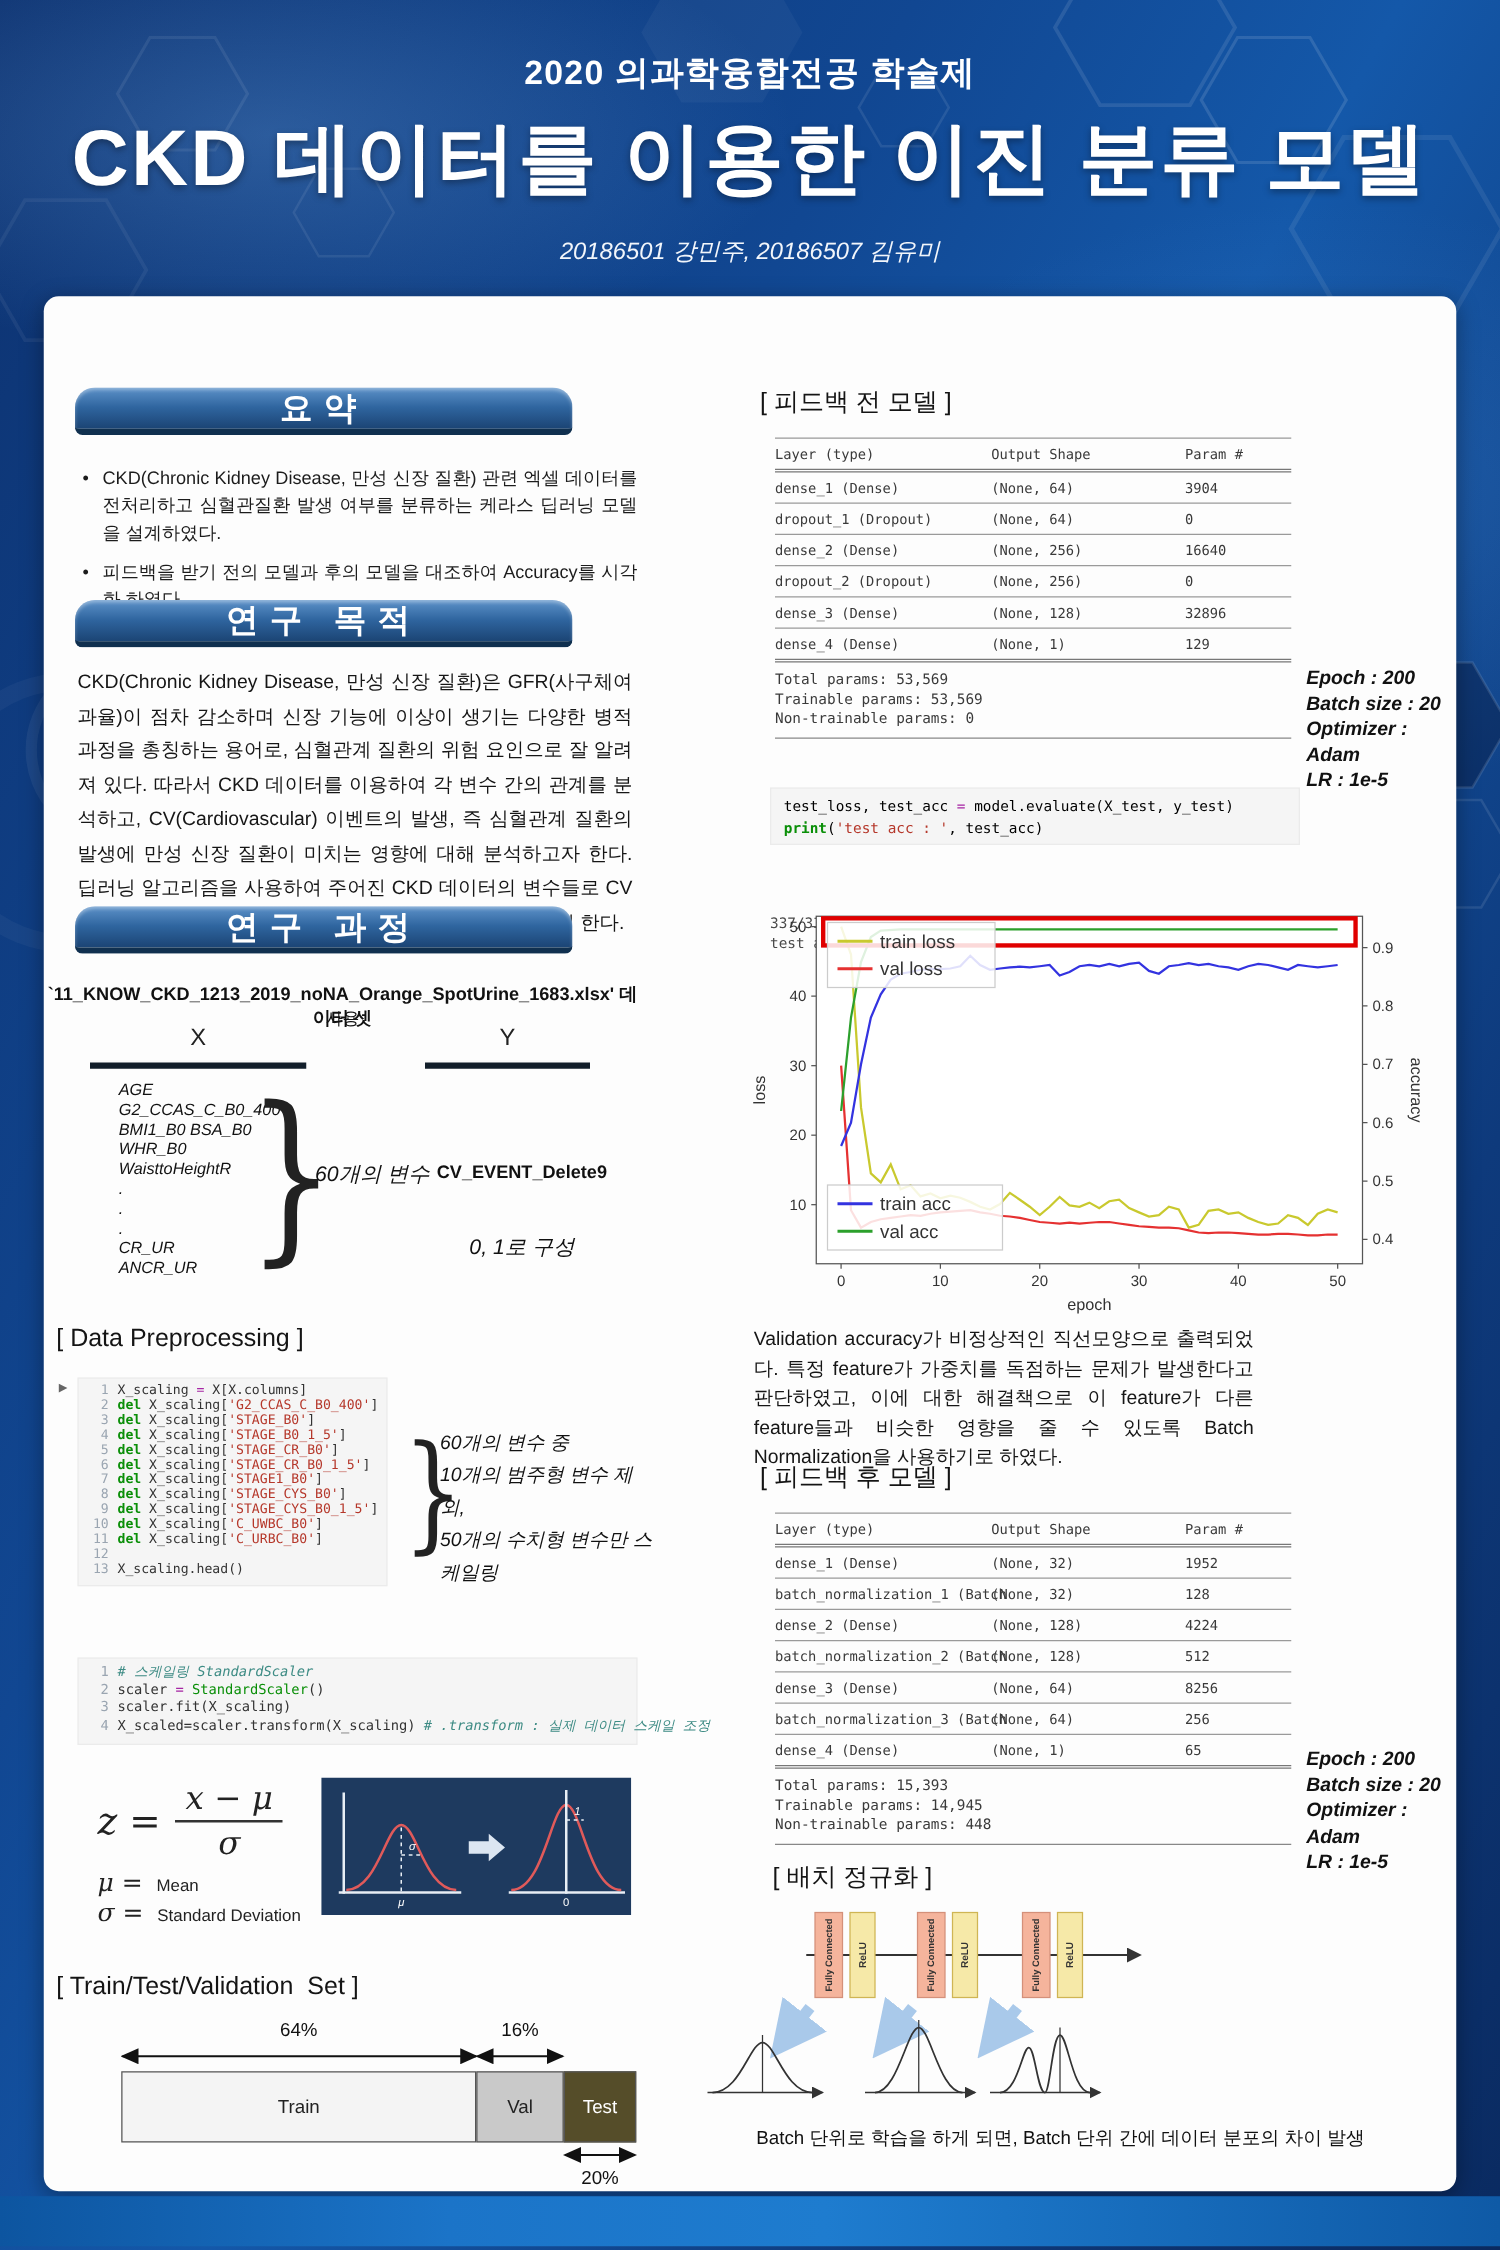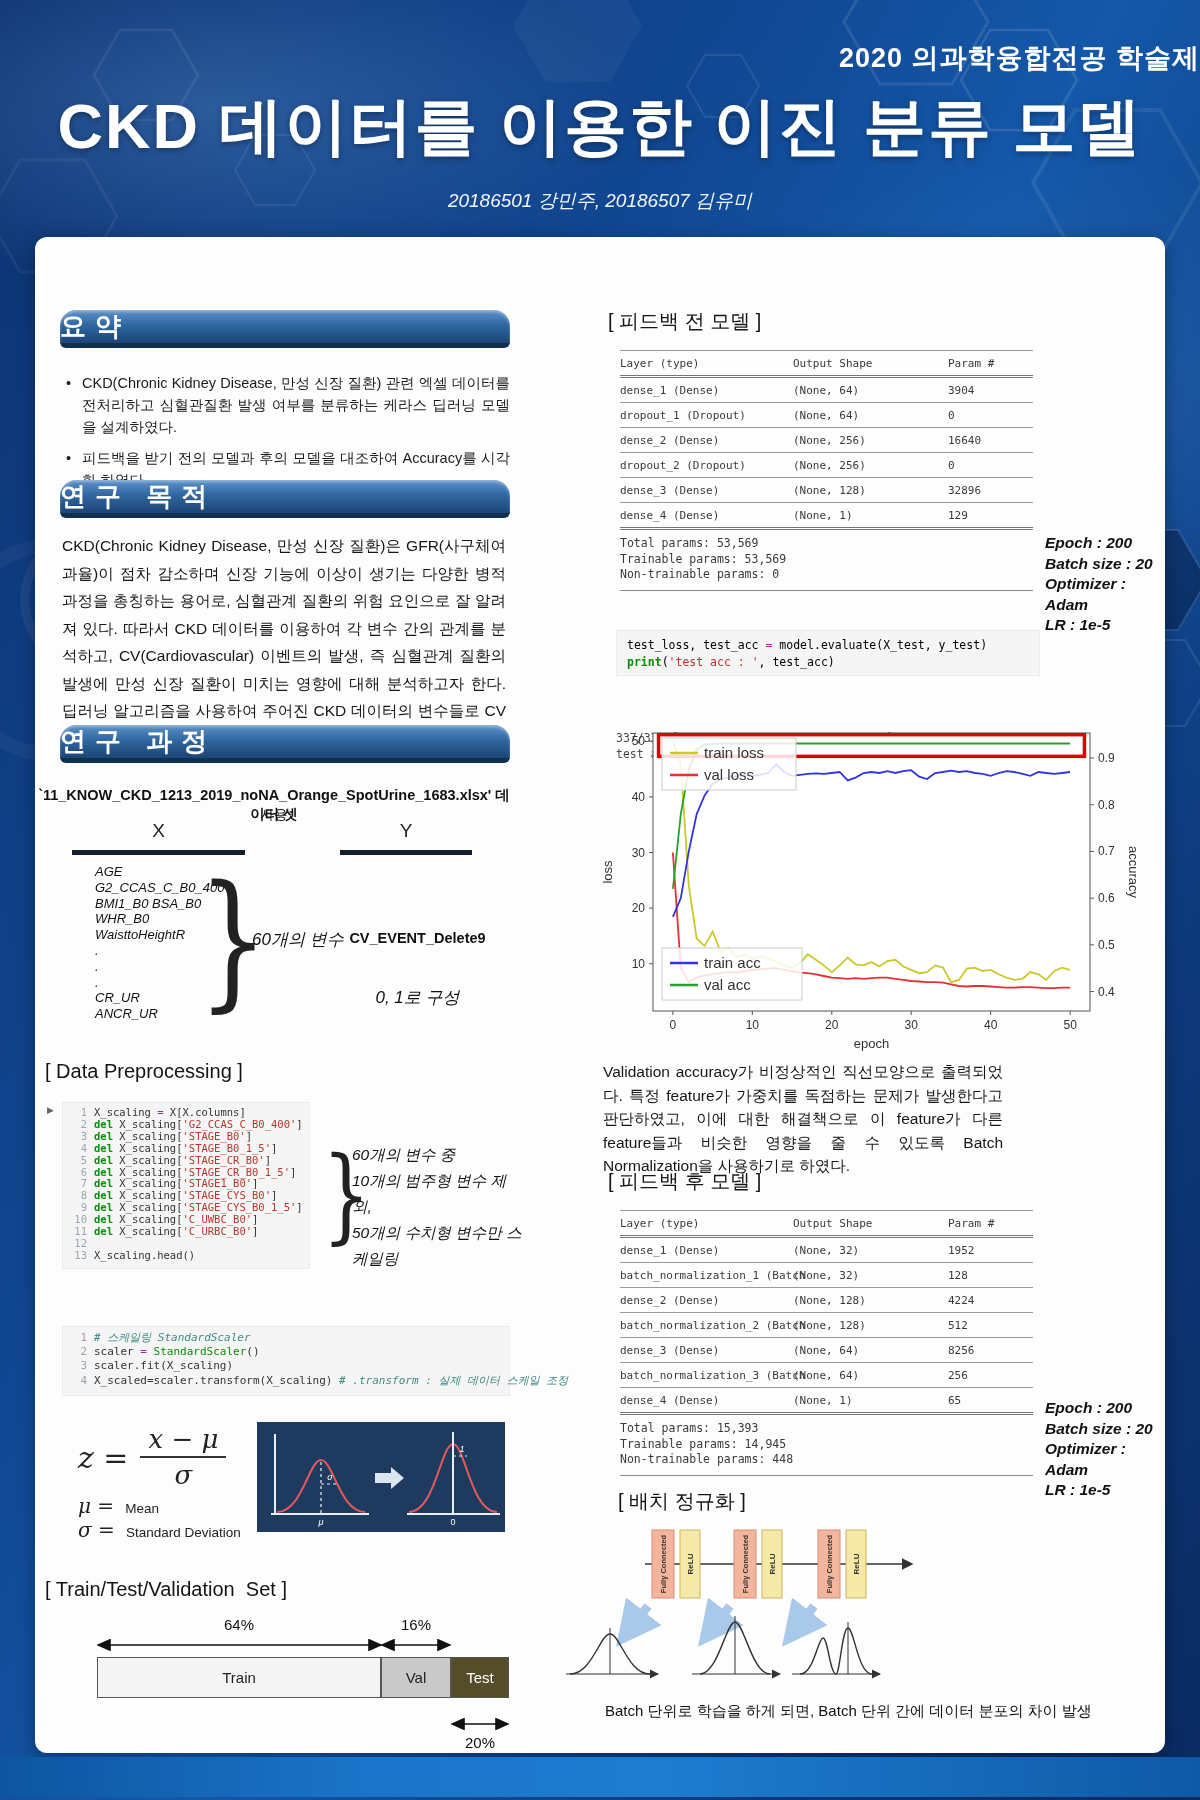--- a/index.html
+++ b/index.html
@@ -4,38 +4,38 @@
 <style>
   html,body{margin:0;padding:0;}
   body{width:1200px;height:1800px;font-family:"Liberation Sans",sans-serif;}
   .page{position:relative;width:1200px;height:1800px;overflow:hidden;
         background:linear-gradient(118deg,#0d3270 0%,#114792 34%,#1458a9 52%,#0e3a7c 78%,#0a2a60 100%);}
   .page::before{content:"";position:absolute;inset:0;
         background:radial-gradient(ellipse 700px 300px at 18% 6%,rgba(120,180,240,.28),transparent 60%),
                    radial-gradient(ellipse 600px 360px at 88% 22%,rgba(80,150,225,.22),transparent 65%);}
   .bg-decor{position:absolute;left:0;top:0;}
   
-  .event-title{position:absolute;left:0;top:40px;width:1200px;text-align:right;color:#fff;
+  .event-title{position:absolute;left:0;top:40px;width:1200px;text-align:center;color:#fff;
         font-size:27px;font-weight:bold;letter-spacing:1px;}
   .main-title{position:absolute;left:0;top:84px;width:1200px;text-align:center;color:#fff;
         font-size:63px;font-weight:bold;letter-spacing:2px;text-shadow:0 2px 6px rgba(0,0,0,.35);}
   .authors{position:absolute;left:0;top:188px;width:1200px;text-align:center;color:#f2f6fb;
         font-size:19px;font-style:italic;}
   
   .panel{position:absolute;left:35px;top:237px;width:1130px;height:1516px;background:#fdfdfd;
         border-radius:12px;box-shadow:0 4px 18px rgba(0,0,0,.35);}
   .footer-bar{position:absolute;left:0;top:1757px;width:1200px;height:40px;
         background:linear-gradient(90deg,#0d55a0 0%,#1b74c8 30%,#1e7ccf 55%,#0f5aa6 100%);}
   
-  .secbar{position:absolute;left:60px;width:450px;height:33px;
+  .secbar{position:absolute;left:60px;width:398px;height:33px;
         background:linear-gradient(180deg,#5d92c9 0%,#2f659f 48%,#1b4474 100%);
         border-bottom:5px solid #10304f;border-radius:16px 16px 6px 6px;
         box-shadow:inset 0 2px 3px rgba(255,255,255,.35);
         color:#fff;font-size:26px;font-weight:bold;letter-spacing:9px;
-        text-align:left;line-height:33px;}
+        text-align:center;line-height:33px;}
   .bheading{position:absolute;color:#141414;font-size:20px;white-space:pre;}
   
   .bullets{position:absolute;left:64px;top:372px;width:446px;margin:0;padding:0;list-style:none;
         font-size:14.5px;line-height:22px;color:#1c1c1c;}
   .bullets li{position:relative;padding-left:18px;margin-bottom:9px;text-align:justify;}
   .bullets .bullet{position:absolute;left:2px;top:0;}
   .purpose-body{position:absolute;left:62px;top:532px;width:444px;font-size:15.5px;line-height:27.5px;
         color:#161616;text-align:justify;}
   .dataset-line{position:absolute;left:38px;top:786px;width:472px;text-align:center;
         font-size:14.5px;font-weight:bold;color:#111;}
@@ -80,21 +80,21 @@
   .frac .num{padding:0 8px 2px;border-bottom:2px solid #333;}
   .frac .den{padding-top:2px;}
   .greek-line{position:absolute;left:78px;font-family:"DejaVu Serif",serif;color:#222;}
   .greek-line .sym{font-style:italic;font-size:20px;margin-right:6px;}
   .greek-line .word{font-family:"Liberation Sans",sans-serif;font-size:13.5px;color:#222;}
   .mu-line{top:1494px;}
   .sigma-line{top:1518px;}
   .std-img{position:absolute;left:257px;top:1422px;}
   
   .pct-label{position:absolute;font-size:15px;color:#111;text-align:center;}
-  .split-box{position:absolute;top:1657px;height:41px;box-sizing:border-box;border:1px solid #555;
+  .split-box{position:absolute;top:1657px;height:57px;box-sizing:border-box;border:1px solid #555;
         display:flex;align-items:center;justify-content:center;font-size:15px;color:#222;}
   .split-train{left:97px;width:284px;background:#f4f4f4;}
   .split-val{left:381px;width:70px;background:#c9c9c9;}
   .split-test{left:451px;width:58px;background:#554d29;color:#fff;}
   .split-arrows{position:absolute;left:90px;top:1638px;}
   
   .mtable{position:absolute;left:620px;width:413px;font-family:"DejaVu Sans Mono",monospace;
         font-size:11px;color:#3a3a3a;border-top:1px solid #999;}
   .mt-head{display:grid;grid-template-columns:173px 155px 1fr;padding:6px 0 5px;
         border-bottom:3px double #777;white-space:nowrap;}

